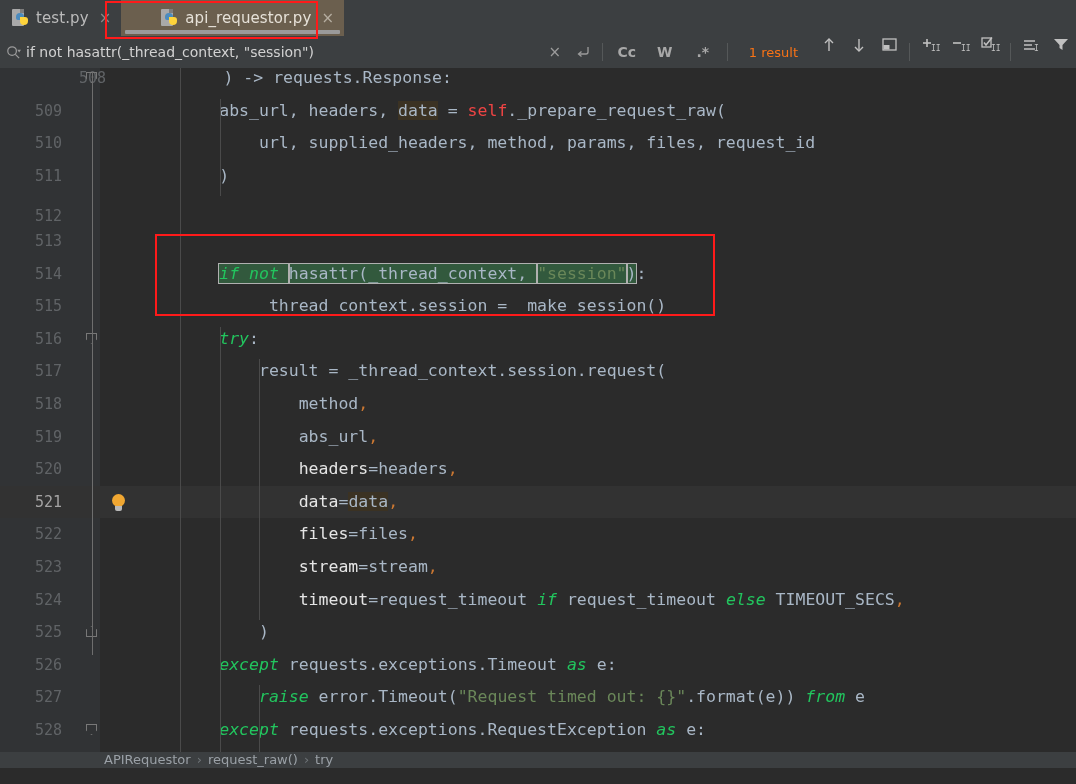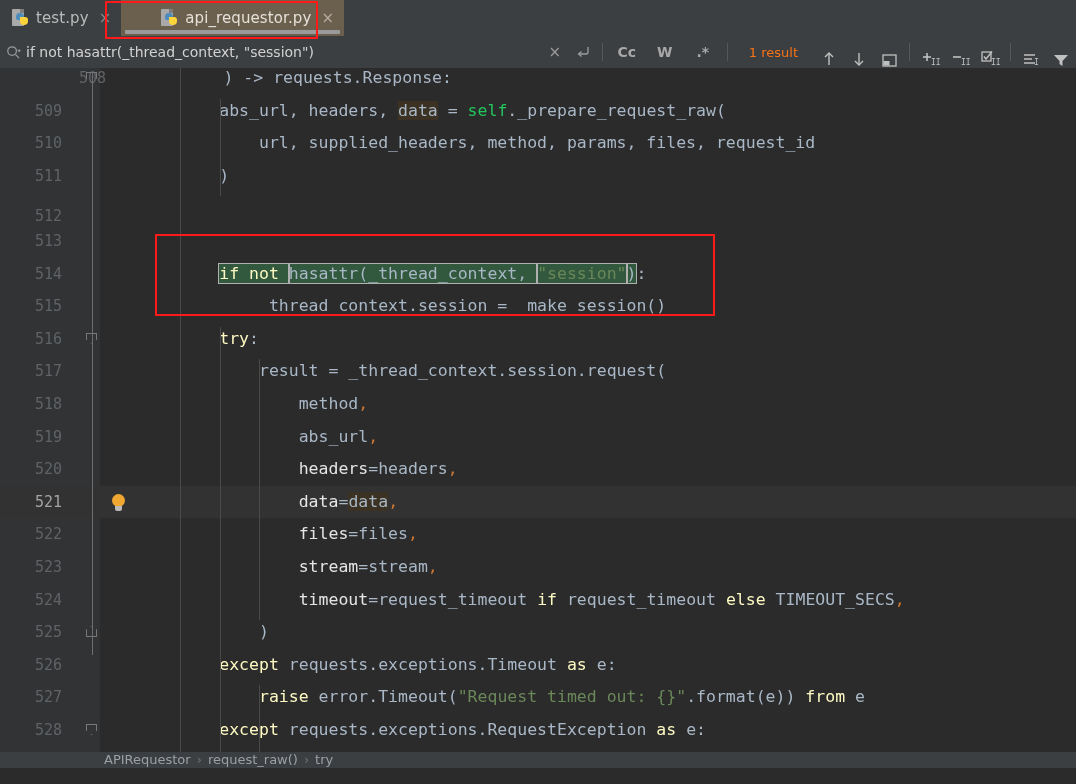--- a/index.html
+++ b/index.html
@@ -41,21 +41,21 @@
                color:#9b9b9b;flex:0 0 auto;cursor:pointer;}
   .s-field{flex:1 1 auto;display:flex;align-items:center;height:32px;overflow:hidden;}
   .s-text{font-size:14px;color:#d2d2d2;white-space:nowrap;font-family:"DejaVu Sans","Liberation Sans",sans-serif;}
   .s-right{display:flex;align-items:center;height:32px;flex:0 0 auto;}
   .s-ico{width:28px;height:32px;display:flex;align-items:center;justify-content:center;
          color:#9b9b9b;font-size:15px;cursor:pointer;}
   .s-toggle{min-width:26px;height:32px;display:flex;align-items:center;justify-content:center;
             color:#a8a8a8;font-size:14px;font-weight:bold;padding:0 6px;cursor:pointer;}
   .s-sep{width:1px;height:18px;background:#555859;margin:0 5px;}
   .s-result{font-size:13px;color:#f97316;padding:0 16px;white-space:nowrap;}
-  .s-navico{width:30px;height:32px;display:flex;align-items:flex-end;justify-content:center;
+  .s-navico{width:30px;height:32px;display:flex;align-items:flex-start;justify-content:center;
             color:#c0c0c0;cursor:pointer;}
 
   
   .editor{position:absolute;left:0;top:68px;width:1076px;height:700px;background:#2b2b2b;
           overflow:hidden;}
   .gutter{position:absolute;left:0;top:0;width:100px;height:700px;background:#313335;}
 
   .row{position:absolute;left:0;width:1076px;height:32.6px;}
   .row .lnum{position:absolute;left:0;width:62px;text-align:right;
              font-family:"DejaVu Sans Mono","Liberation Mono",monospace;
@@ -73,24 +73,24 @@
   .fold{position:absolute;left:86px;width:13px;height:13px;cursor:pointer;}
   .fold .shape{width:11px;height:11px;border:1px solid #787878;box-sizing:border-box;}
   .fold-line{position:absolute;left:92px;width:1px;background:#6e6e6e;}
   .bulb{position:absolute;left:110px;width:17px;height:18px;cursor:pointer;}
   .bulb .glass{position:absolute;left:2px;top:0;width:13px;height:13px;border-radius:50%;
                background:#f0a732;}
   .bulb .base{position:absolute;left:5px;top:12px;width:7px;height:5px;background:#b9b9b9;
               border-radius:0 0 2px 2px;}
 
   
-  .kw{color:#fef9c3;}
+  .kw{color:#22c55e;font-style:italic;}
   .id{color:#a9b7c6;}
   .str{color:#6a8759;}
-  .self{color:#22c55e;}
+  .self{color:#ef4444;}
   .kwarg{color:#e5e5e5;}
   .op{color:#a9b7c6;}
   .comma{color:#cc7832;}
   .caretid{background:#3b3223;}
 
   
   .hit{background:#32593d;outline:1px solid #b0b0b0;}
 
   
   .anno{position:absolute;border:2px solid #ff1a1a;box-sizing:border-box;pointer-events:none;}

